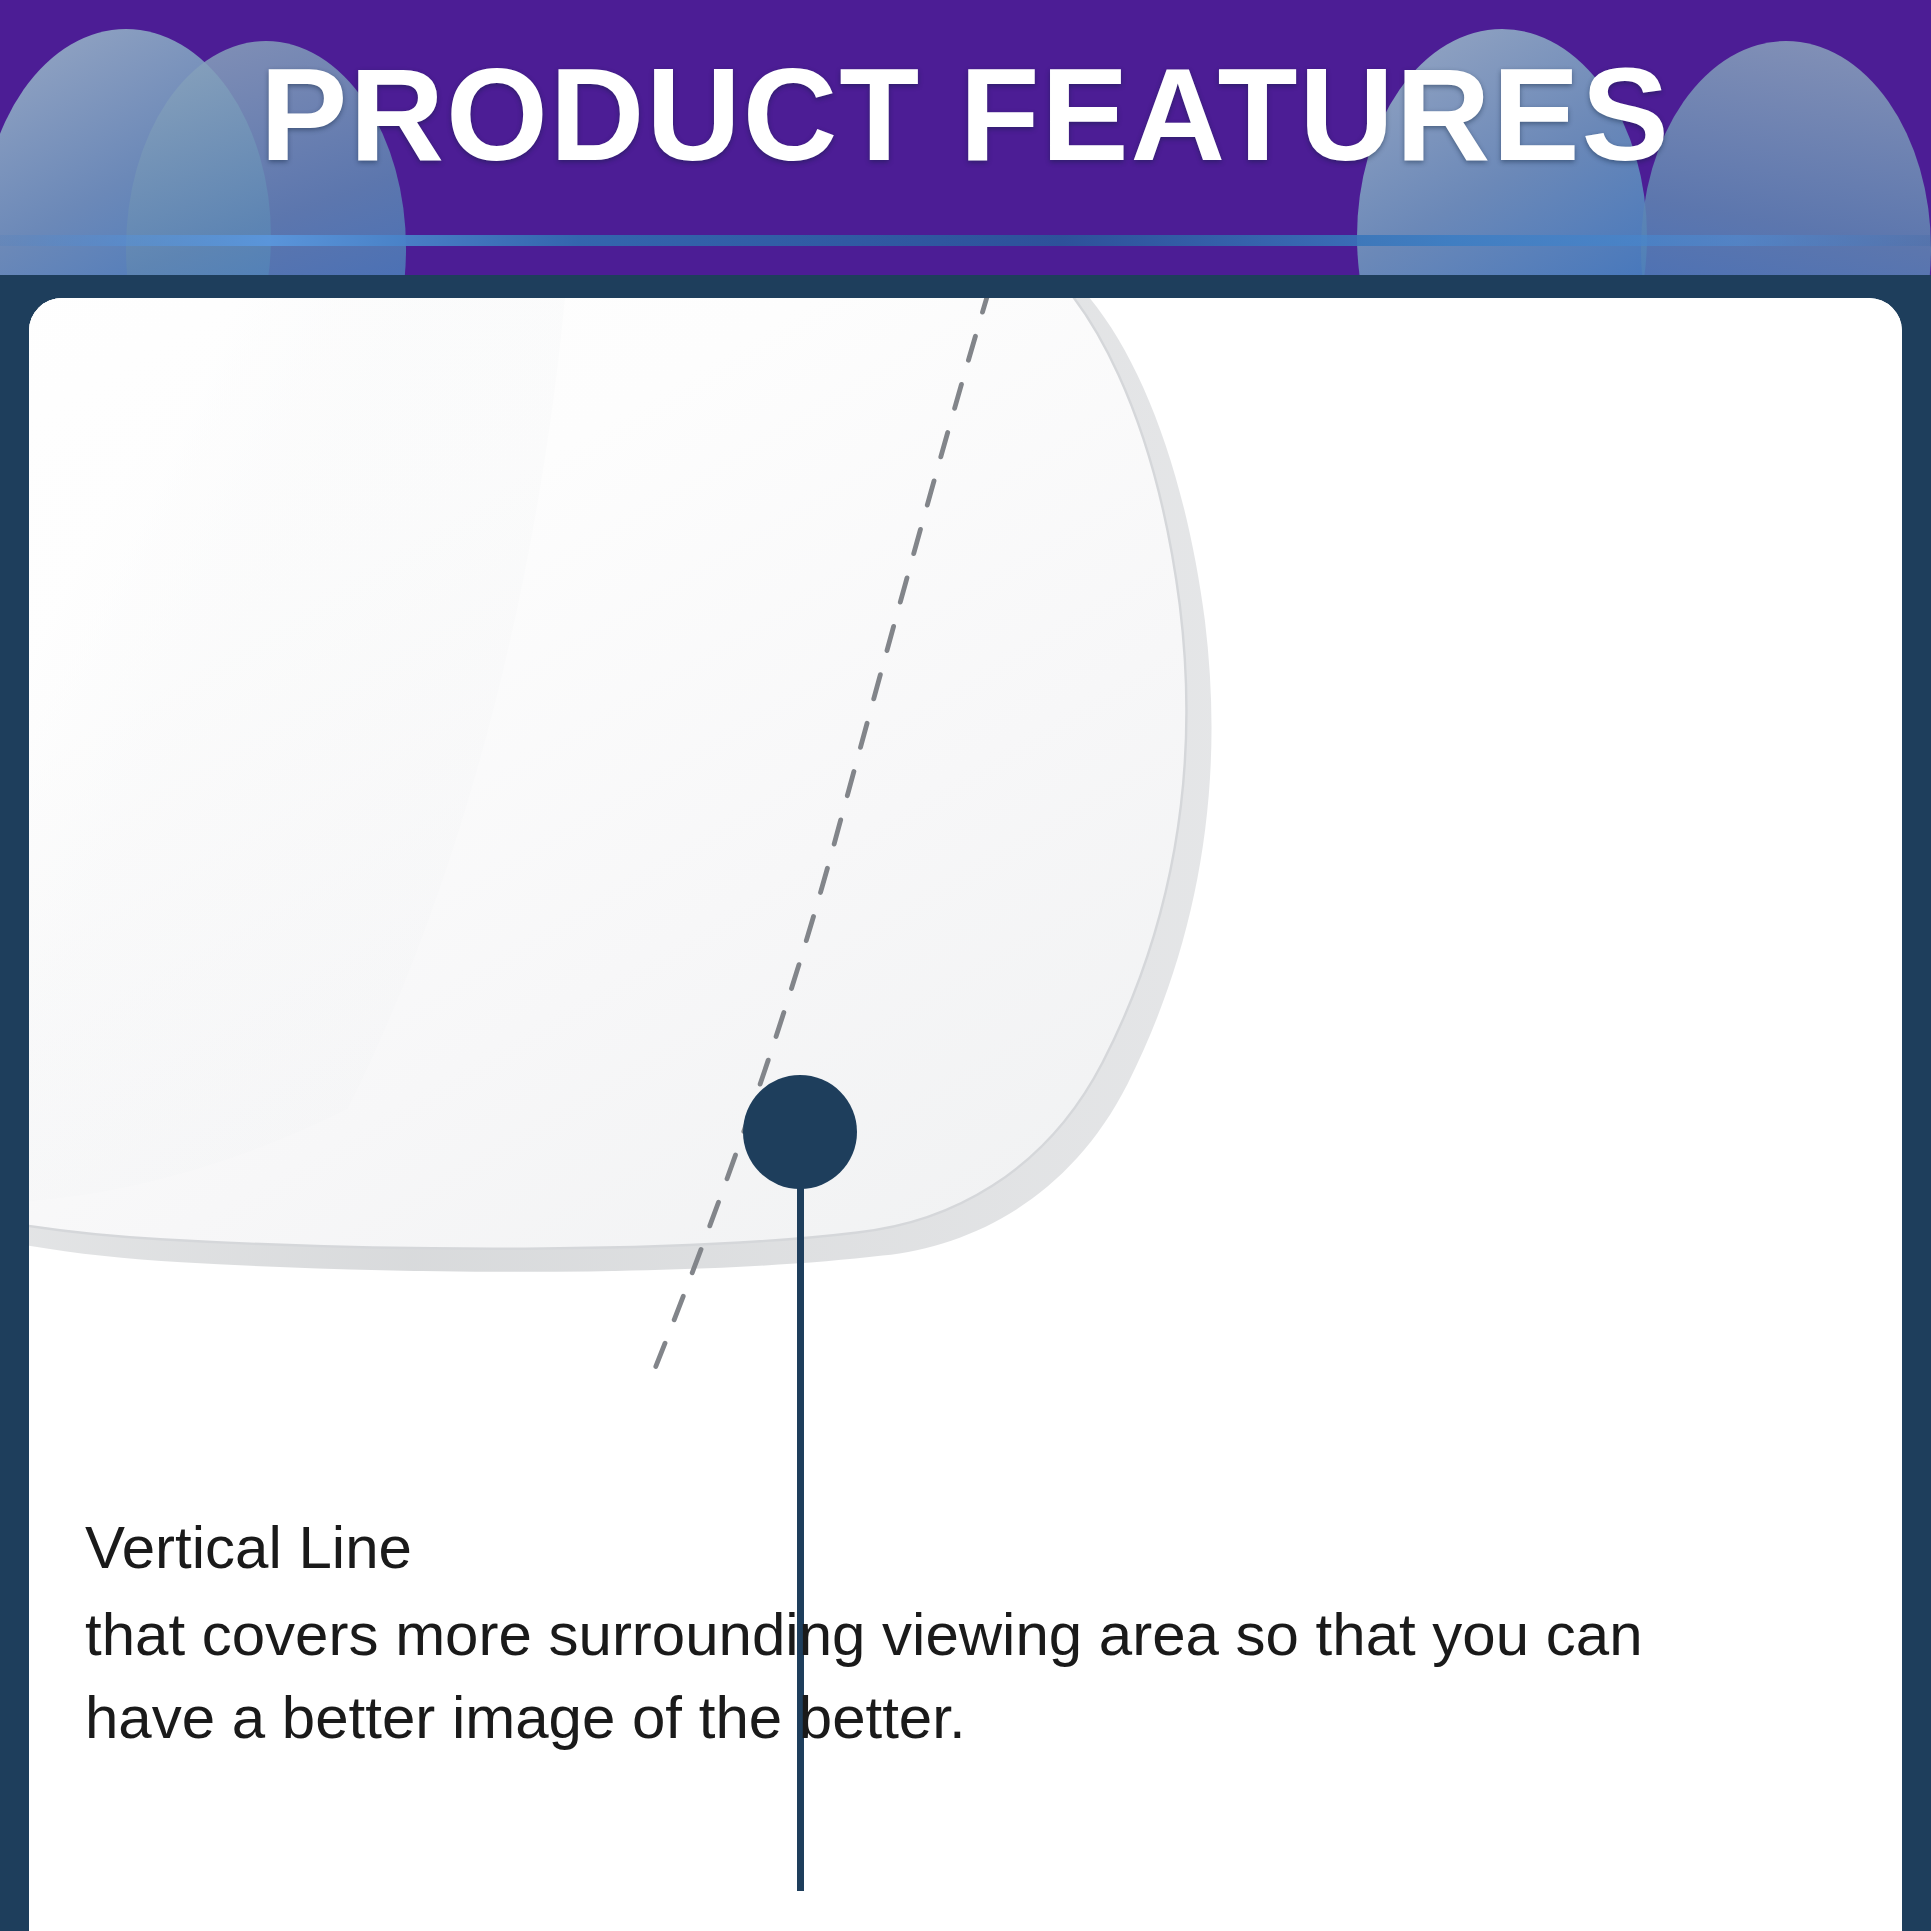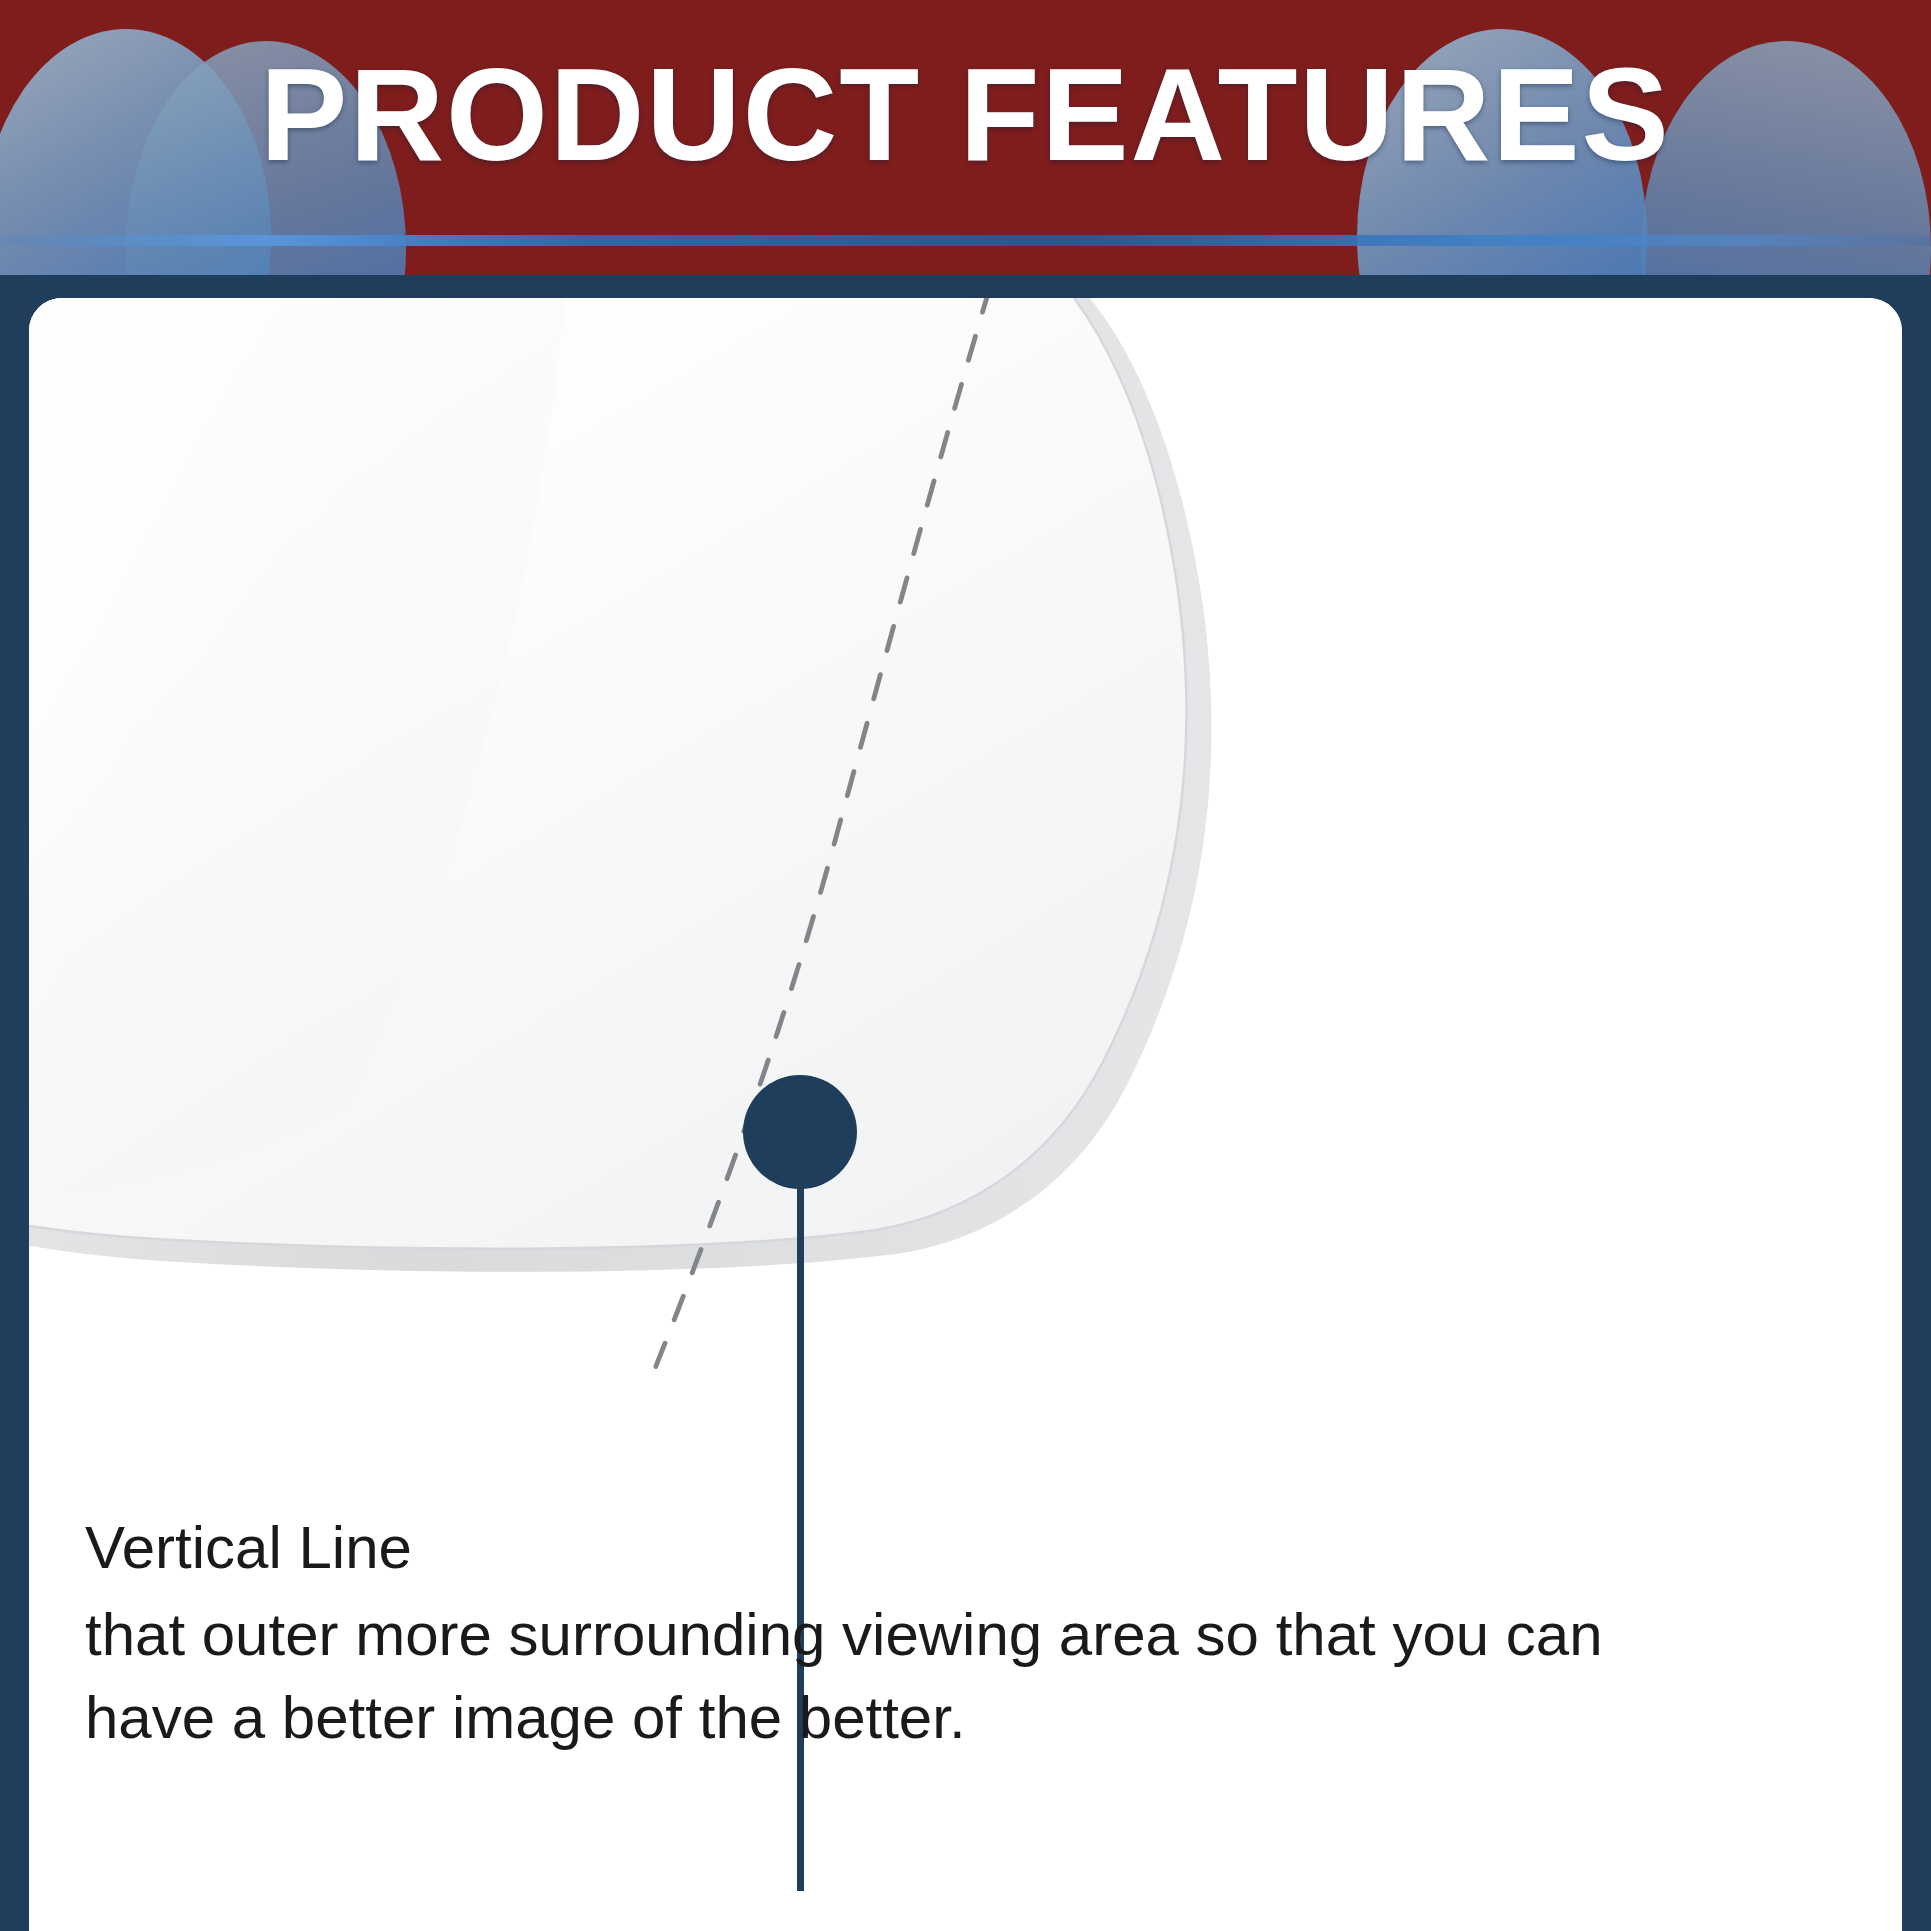--- a/index.html
+++ b/index.html
@@ -17,21 +17,21 @@
     font-family: "Liberation Sans", "DejaVu Sans", sans-serif;
   }
 
   
   #header-banner {
     position: absolute;
     left: 0;
     top: 0;
     width: 1931px;
     height: 275px;
-    background: #7f1d1d;
+    background: #4c1d95;
     overflow: hidden;
   }
   .deco-circle {
     position: absolute;
     border-radius: 50%;
     pointer-events: none;
   }
   #deco-circle-left-outer {
     left: -19.3px;
     top: 29px;
@@ -229,19 +229,19 @@
                  C 955,120 890,360 836,558
                  C 778,772 700,980 640,1130" fill="none" stroke="#82858a" stroke-width="5" stroke-linecap="round" stroke-dasharray="26 26"></path>
       </svg>
     </div>
 
     <div id="callout-dot"></div>
     <div id="callout-leader-line"></div>
 
     <div id="caption-block">
       <div id="caption-heading">Vertical Line</div>
-      <div class="caption-line">that outer more surrounding viewing area so that you can</div>
+      <div class="caption-line">that covers more surrounding viewing area so that you can</div>
       <div class="caption-line">have a better image of the better.</div>
     </div>
 
   </div>
 </div>
 
 
 </body></html>

